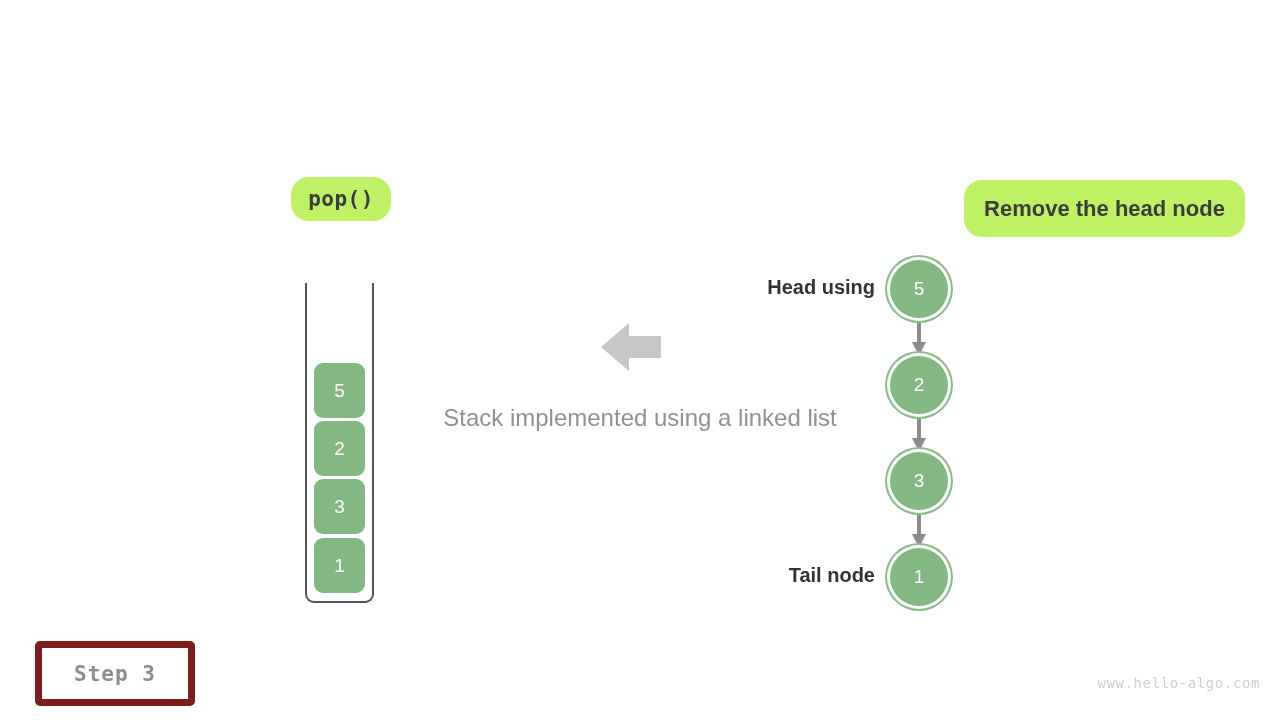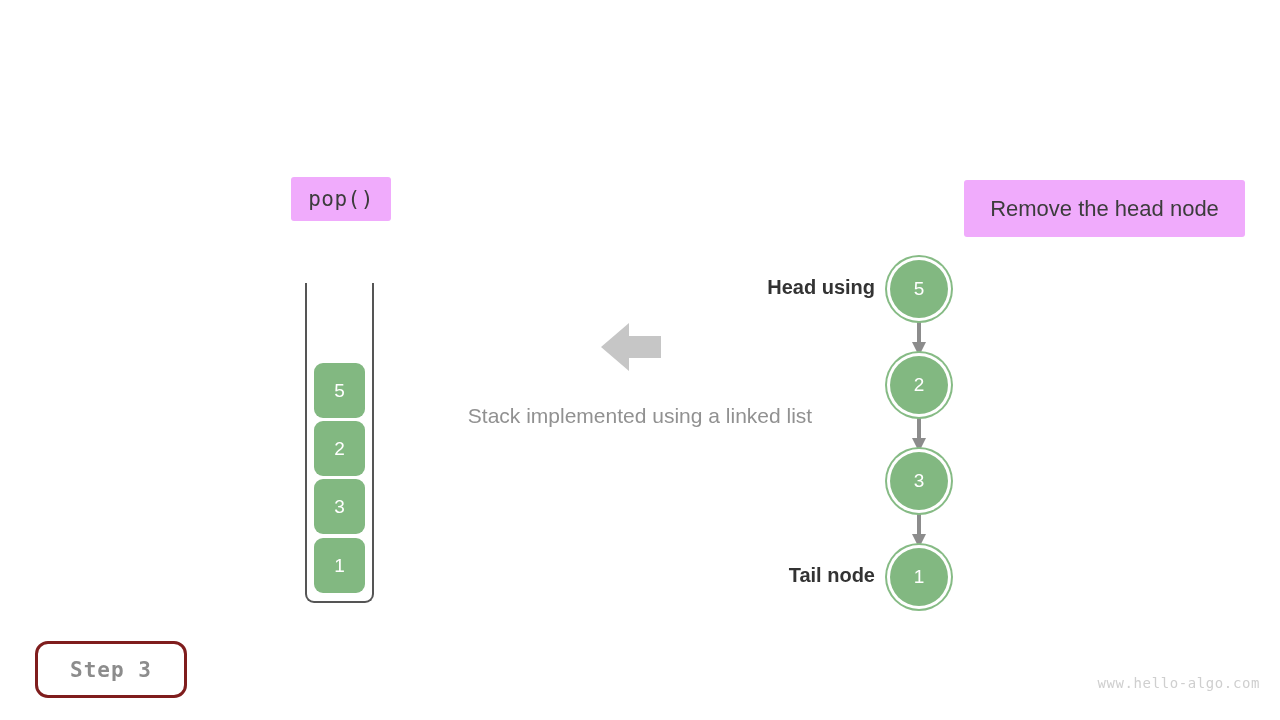--- a/index.html
+++ b/index.html
@@ -9,48 +9,49 @@
     overflow: hidden;
   }
   body {
     font-family: "Liberation Sans", sans-serif;
     position: relative;
   }
 
   
   .badge {
     position: absolute;
-    background: #f0abfc;
-    border-radius: 3px;
+    background: #bef264;
+    border-radius: 18px;
     display: flex;
     align-items: center;
     justify-content: center;
     color: #3c3c3c;
+    font-weight: bold;
   }
   #op-badge {
     left: 291px; top: 177px;
     width: 100px; height: 44px;
     font-family: "DejaVu Sans Mono", "Liberation Mono", monospace;
     font-size: 21px;
     letter-spacing: 0.5px;
   }
   #action-badge {
     left: 964px; top: 180px;
     width: 281px; height: 57px;
     font-size: 22px;
   }
 
   
   #step-chip {
     position: absolute;
     left: 35px; top: 641px;
     width: 146px; height: 51px;
     background: #ffffff;
-    border: 3px solid #7f1d1d;
-    border-radius: 13px;
+    border: 7px solid #7f1d1d;
+    border-radius: 5px;
     display: flex;
     align-items: center;
     justify-content: center;
     font-family: "DejaVu Sans Mono", "Liberation Mono", monospace;
     font-size: 21px;
     font-weight: bold;
     color: #8c8c8c;
     letter-spacing: 1px;
   }
 
@@ -64,21 +65,21 @@
     letter-spacing: 0.6px;
     text-align: right;
   }
 
   
   #caption {
     position: absolute;
     left: 440px; top: 404px;
     width: 400px;
     text-align: center;
-    font-size: 21px;
+    font-size: 24px;
     color: #919191;
   }
 
   
   #flow-arrow {
     position: absolute;
     left: 601px; top: 319px;
     width: 60px; height: 56px;
   }
 

